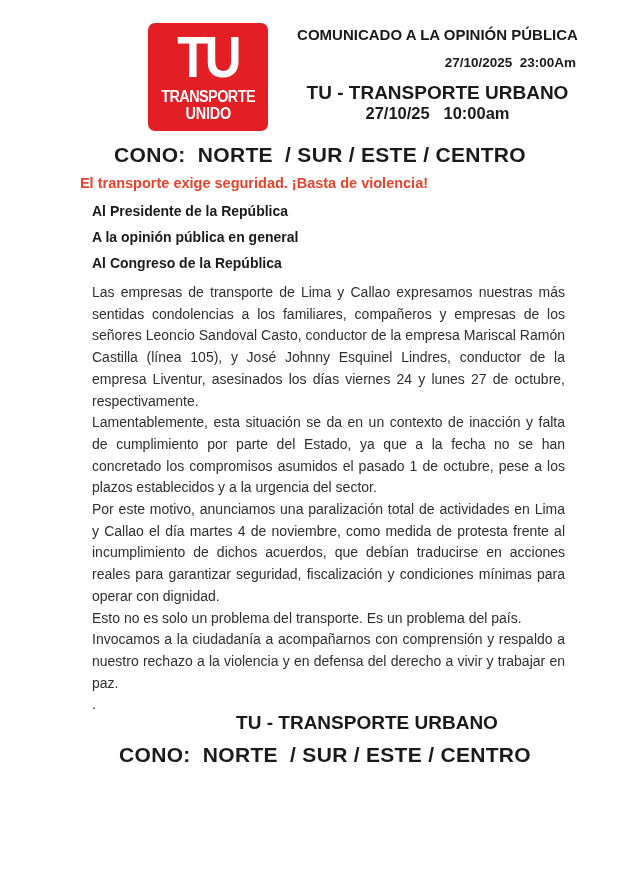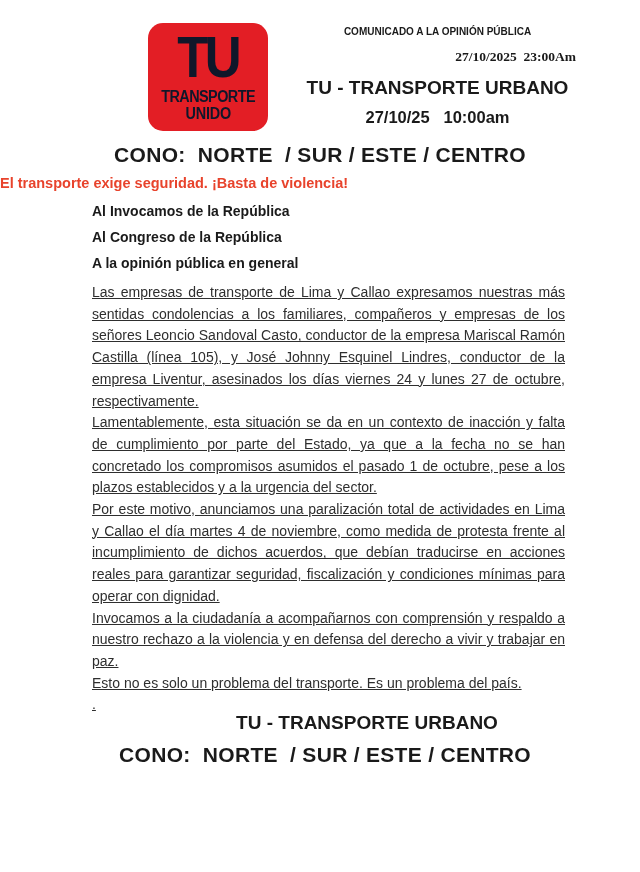--- a/index.html
+++ b/index.html
@@ -10,64 +10,64 @@
     color: #1a1a1a;
     overflow: hidden;
   }
   .page { position: relative; width: 640px; height: 872px; background: #fff; }
 
   
   .logo {
     position: absolute; left: 148px; top: 23px;
     width: 120px; height: 108px;
     background: var(--brand-red, #e31e25);
-    border-radius: 15px;
+    border-radius: 7px;
     display: flex; flex-direction: column; align-items: center;
-    color: #0f172a; font-weight: bold;
+    color: #ffffff; font-weight: bold;
   }
   .logo-monogram {
     font-size: 58px; line-height: 56px; letter-spacing: -4px;
     transform: scaleX(0.88); margin-top: 6px;
   }
   .logo-word1 {
     font-size: 16px; line-height: 17px; letter-spacing: -0.6px;
     transform: scaleX(0.9); margin-top: 3px;
   }
   .logo-word2 {
     font-size: 16px; line-height: 17px; letter-spacing: -0.2px;
     transform: scaleX(0.9);
   }
 
   
   .hdr-right { position: absolute; left: 295px; top: 26px; width: 285px; }
-  .hdr-communique { font-size: 10px; font-weight: bold; text-align: center; white-space: pre-wrap; }
-  .hdr-issued { font-size: 13.5px; font-weight: bold; text-align: right; margin-top: 12px; white-space: pre-wrap; padding-right: 4px; font-family: Liberation Serif, serif; }
+  .hdr-communique { font-size: 15px; font-weight: bold; text-align: center; white-space: pre-wrap; }
+  .hdr-issued { font-size: 13.5px; font-weight: bold; text-align: right; margin-top: 12px; white-space: pre-wrap; padding-right: 4px; }
   .hdr-org { font-size: 19px; font-weight: bold; text-align: center; margin-top: 12px; white-space: pre-wrap; }
-  .hdr-event { font-size: 16.5px; font-weight: bold; text-align: center; margin-top: 9px; white-space: pre-wrap; }
+  .hdr-event { font-size: 16.5px; font-weight: bold; text-align: center; margin-top: 0; white-space: pre-wrap; }
 
   .cono-top {
     position: absolute; top: 143px; left: 0; width: 640px;
     text-align: center; font-size: 21px; font-weight: bold;
     letter-spacing: 0.3px; white-space: pre-wrap;
   }
   .slogan {
     position: absolute; top: 175px; left: 0; width: 508px;
-    font-size: 14.5px; font-weight: bold;
+    text-align: center; font-size: 14.5px; font-weight: bold;
     color: var(--slogan-red, #e8432c); white-space: pre-wrap;
   }
 
   .addressees { position: absolute; left: 92px; top: 204px; }
   .addressee { font-size: 14px; font-weight: bold; line-height: 14px; margin-bottom: 12px; }
 
   .body-text {
     position: absolute; left: 92px; top: 282px; width: 473px;
     font-size: 14px; line-height: 21.7px; color: #2e2e2e;
     text-align: justify;
   }
-  .body-text p { margin: 0; text-decoration: underline; }
+  .body-text p { margin: 0; }
 
   .footer-org {
     position: absolute; top: 712px; left: 47px; width: 640px;
     text-align: center; font-size: 19px; font-weight: bold; white-space: pre-wrap;
   }
   .footer-cono {
     position: absolute; top: 743px; left: 5px; width: 640px;
     text-align: center; font-size: 21px; font-weight: bold;
     letter-spacing: 0.3px; white-space: pre-wrap;
   }
@@ -88,30 +88,30 @@
     <div class="hdr-issued">27/10/2025  23:00Am</div>
     <div class="hdr-org">TU - TRANSPORTE URBANO</div>
     <div class="hdr-event">27/10/25   10:00am</div>
   </div>
 
   <div class="cono-top">CONO:  NORTE  / SUR / ESTE / CENTRO</div>
 
   <div class="slogan">El transporte exige seguridad. ¡Basta de violencia!</div>
 
   <div class="addressees">
-    <div class="addressee">Al Invocamos de la República</div>
+    <div class="addressee">Al Presidente de la República</div>
+    <div class="addressee">A la opinión pública en general</div>
     <div class="addressee">Al Congreso de la República</div>
-    <div class="addressee">A la opinión pública en general</div>
   </div>
 
   <div class="body-text">
     <p>Las empresas de transporte de Lima y Callao expresamos nuestras más sentidas condolencias a los familiares, compañeros y empresas de los señores Leoncio Sandoval Casto, conductor de la empresa Mariscal Ramón Castilla (línea 105), y José Johnny Esquinel Lindres, conductor de la empresa Liventur, asesinados los días viernes 24 y lunes 27 de octubre, respectivamente.</p>
     <p>Lamentablemente, esta situación se da en un contexto de inacción y falta de cumplimiento por parte del Estado, ya que a la fecha no se han concretado los compromisos asumidos el pasado 1 de octubre, pese a los plazos establecidos y a la urgencia del sector.</p>
     <p>Por este motivo, anunciamos una paralización total de actividades en Lima y Callao el día martes 4 de noviembre, como medida de protesta frente al incumplimiento de dichos acuerdos, que debían traducirse en acciones reales para garantizar seguridad, fiscalización y condiciones mínimas para operar con dignidad.</p>
+    <p>Esto no es solo un problema del transporte. Es un problema del país.</p>
     <p>Invocamos a la ciudadanía a acompañarnos con comprensión y respaldo a nuestro rechazo a la violencia y en defensa del derecho a vivir y trabajar en paz.</p>
-    <p>Esto no es solo un problema del transporte. Es un problema del país.</p>
     <p>.</p>
   </div>
 
   <div class="footer-org">TU - TRANSPORTE URBANO</div>
   <div class="footer-cono">CONO:  NORTE  / SUR / ESTE / CENTRO</div>
 
 </div>
 
 </body></html>

